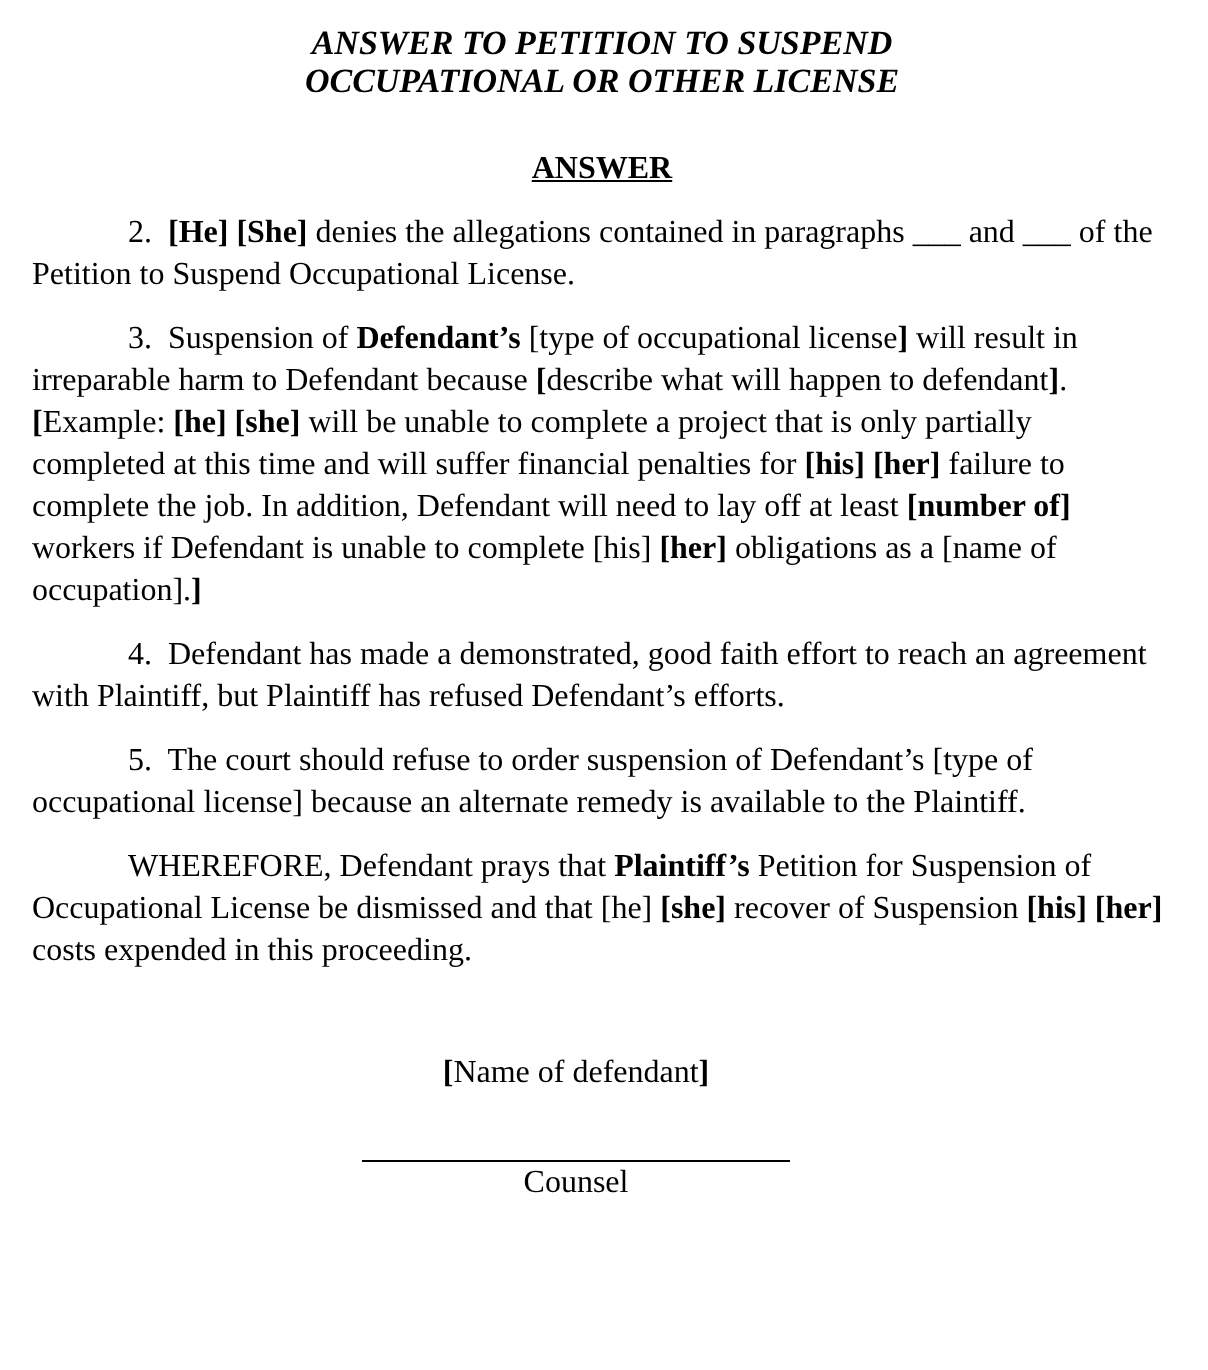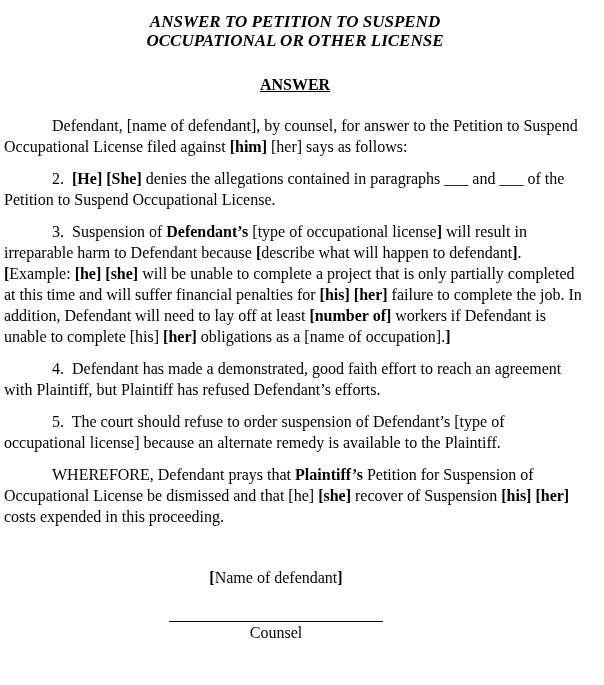--- a/index.html
+++ b/index.html
@@ -5,21 +5,21 @@
   html, body { margin: 0; padding: 0; background: #ffffff; }
   .page {
     width: 604px;
     height: 685px;
     box-sizing: border-box;
     background: #ffffff;
     color: #000000;
     font-family: "Liberation Serif", "DejaVu Serif", serif;
     font-size: 16px;
     line-height: 21px;
-    padding: 12px 18px 0 4px;
+    padding: 12px 18px 0 16px;
     overflow: hidden;
   }
   .title {
     text-align: center;
     font-weight: bold;
     font-style: italic;
     font-size: 17px;
     line-height: 19px;
   }
   .heading {
@@ -52,21 +52,20 @@
 
 <div class="page">
 
   <div class="title">
     <div>ANSWER TO PETITION TO SUSPEND</div>
     <div>OCCUPATIONAL OR OTHER LICENSE</div>
   </div>
 
   <div class="heading">ANSWER</div>
 
-  <p class="para first"><span>Defendant, [name of defendant], by counsel, for answer to the Petition to Suspend Occupational License filed against </span><span class="b">[him]</span><span> [her] says as follows:</span></p>
   <p class="para"><span>2.&nbsp; </span><span class="b">[He] [She]</span><span> denies the allegations contained in paragraphs ___ and ___ of the Petition to Suspend Occupational License.</span></p>
   <p class="para"><span>3.&nbsp; Suspension of </span><span class="b">Defendant’s</span><span> [type of occupational license</span><span class="b">]</span><span> will result in irreparable harm to Defendant because </span><span class="b">[</span><span>describe what will happen to defendant</span><span class="b">]</span><span>. </span><span class="b">[</span><span>Example: </span><span class="b">[he] [she]</span><span> will be unable to complete a project that is only partially completed at this time and will suffer financial penalties for </span><span class="b">[his] [her]</span><span> failure to complete the job. In addition, Defendant will need to lay off at least </span><span class="b">[number of]</span><span> workers if Defendant is unable to complete [his] </span><span class="b">[her]</span><span> obligations as a [name of occupation].</span><span class="b">]</span></p>
   <p class="para"><span>4.&nbsp; Defendant has made a demonstrated, good faith effort to reach an agreement with Plaintiff, but Plaintiff has refused Defendant’s efforts.</span></p>
   <p class="para"><span>5.&nbsp; The court should refuse to order suspension of Defendant’s [type of occupational license] because an alternate remedy is available to the Plaintiff.</span></p>
   <p class="para"><span>WHEREFORE, Defendant prays that </span><span class="b">Plaintiff’s</span><span> Petition for Suspension of Occupational License be dismissed and that [he] </span><span class="b">[she]</span><span> recover of Suspension </span><span class="b">[his] [her]</span><span> costs expended in this proceeding.</span></p>
 
   <div class="signature">
     <div class="sig-name"><span class="b">[</span><span>Name of defendant</span><span class="b">]</span></div>
     <div class="sig-line"></div>
     <div class="sig-counsel">Counsel</div>

